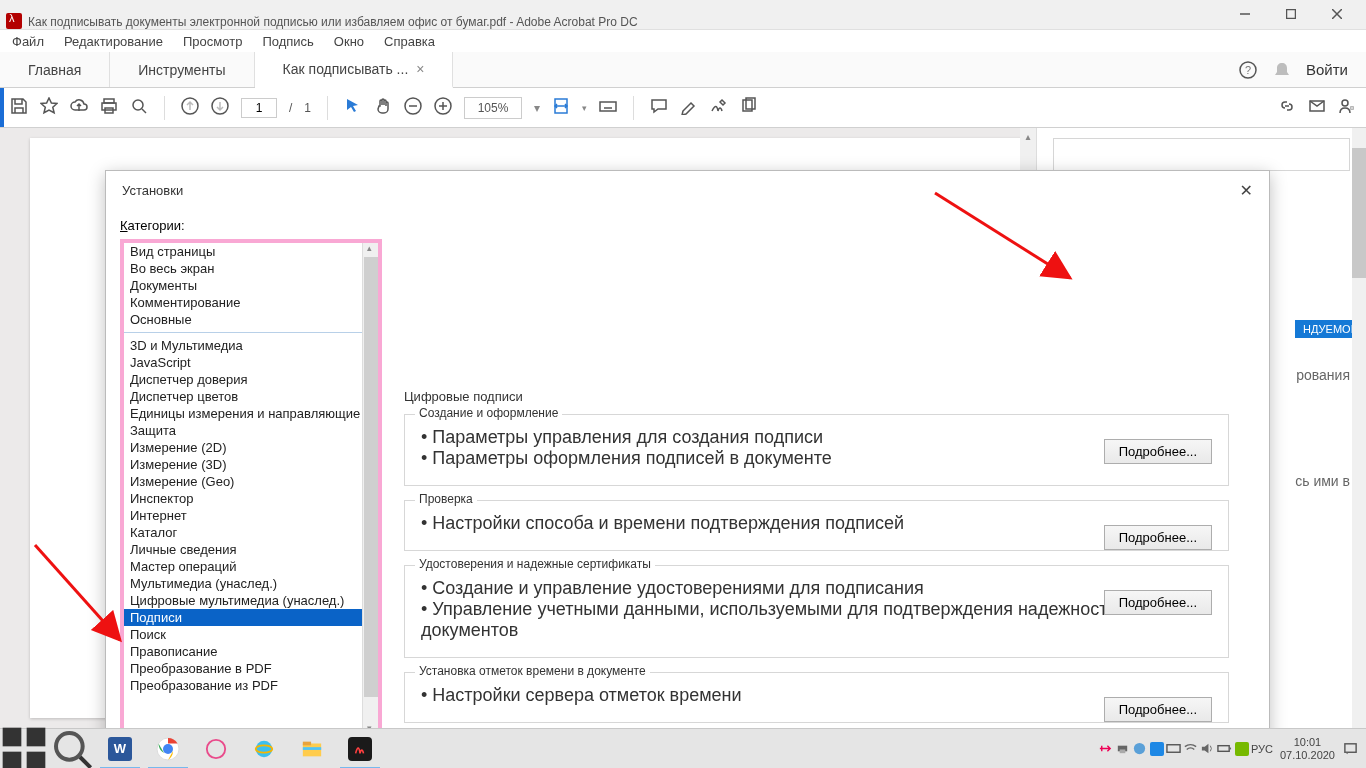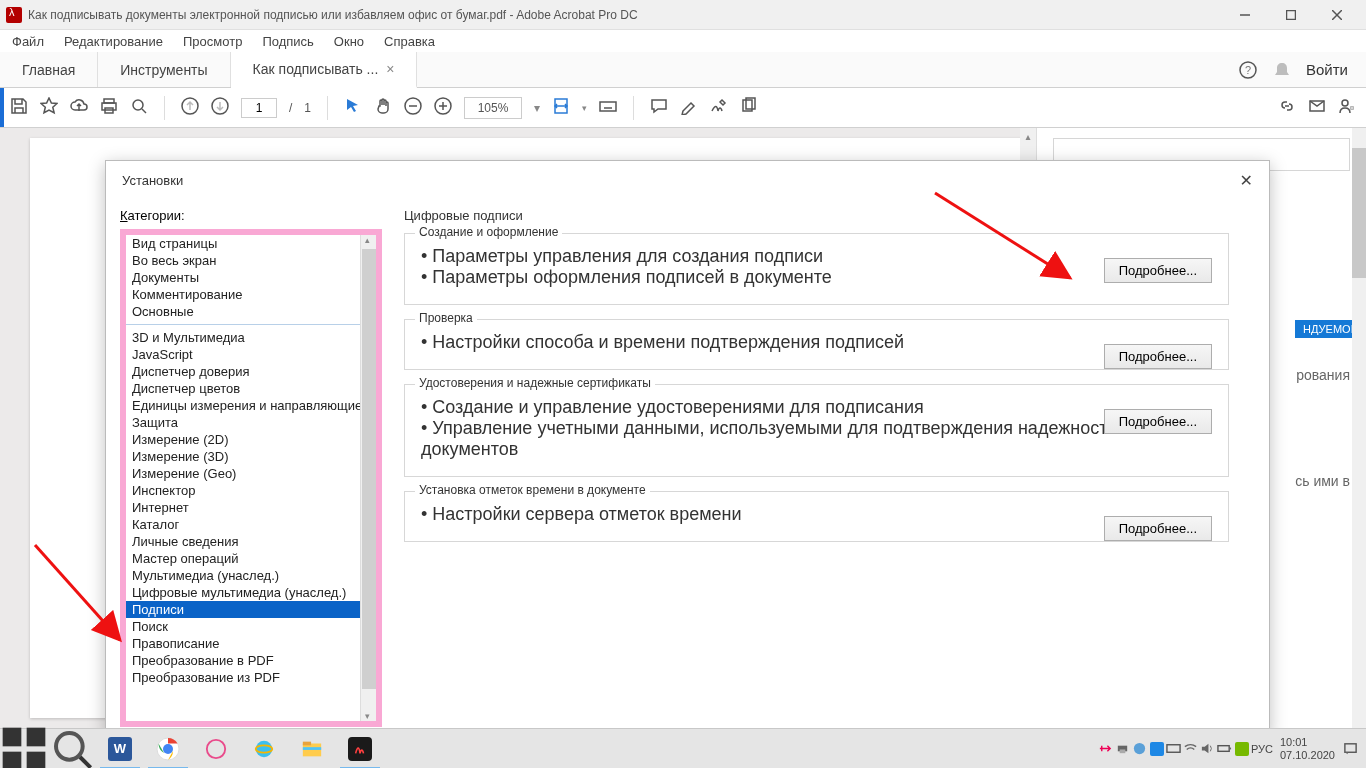--- a/index.html
+++ b/index.html
@@ -1,33 +1,33 @@
 <!DOCTYPE html>
 <html><head>
 <meta charset="utf-8">
 <style>
 * { margin: 0; padding: 0; box-sizing: border-box; font-family: "Segoe UI", Arial, sans-serif; }
 body { width: 1366px; height: 768px; overflow: hidden; background: #fff; position: relative; font-size: 12px; }
 
 
-.title-bar { height: 30px; background: #f0f0f0; display: flex; align-items: center; padding: 0 6px; border-bottom: 1px solid #e0e0e0; }
+.title-bar { height: 30px; background: #f0f0f0; display: flex; align-items: flex-end; padding: 0 6px; border-bottom: 1px solid #e0e0e0; }
 .title-bar .app-icon { width: 16px; height: 16px; background: #b30000; border-radius: 2px; margin-right: 6px; position: relative; }
 .title-bar .app-icon::after { content: "λ"; color: #fff; font-size: 11px; position: absolute; left: 3px; top: -1px; }
 .title-bar .title-text { flex: 1; color: #555; font-size: 12px; }
 .win-controls { display: flex; gap: 0; }
 .win-btn { width: 46px; height: 30px; display: flex; align-items: center; justify-content: center; color: #555; }
 .win-btn svg { width: 10px; height: 10px; }
 
 
 .menu-bar { height: 22px; display: flex; align-items: center; padding: 0 8px; gap: 12px; color: #444; font-size: 13px; }
 .menu-bar span { padding: 2px 4px; }
 
 
 .tab-bar { display: flex; align-items: stretch; height: 36px; border-bottom: 1px solid #d0d0d0; background: #fafafa; }
-.tab { padding: 0 22px; display: flex; align-items: center; font-size: 14px; color: #444; border-right: 1px solid #e0e0e0; position: relative; }
+.tab { padding: 0 28px; display: flex; align-items: center; font-size: 14px; color: #444; border-right: 1px solid #e0e0e0; position: relative; }
 .tab.active { background: #fff; border-bottom: 2px solid #fff; margin-bottom: -1px; }
 .tab .close-x { margin-left: 8px; color: #888; font-size: 14px; }
 .tab-bar .spacer { flex: 1; }
 .tab-tools { display: flex; align-items: center; gap: 14px; padding-right: 18px; color: #777; }
 .tab-tools .signin { font-size: 15px; color: #333; margin-left: 0; }
 
 
 .toolbar { height: 40px; display: flex; align-items: center; border-bottom: 1px solid #d0d0d0; padding: 0 10px; gap: 12px; color: #555; position: relative; }
 .toolbar .group { display: flex; align-items: center; gap: 12px; }
 .toolbar .sep { width: 1px; height: 24px; background: #ddd; margin: 0 4px; }
@@ -45,30 +45,30 @@
 .side-expand { position: absolute; left: 0; top: 280px; width: 18px; height: 40px; background: #e8e8e8; border: 1px solid #ccc; border-left: none; border-radius: 0 4px 4px 0; display: flex; align-items: center; justify-content: center; color: #666; }
 
 .right-pane { width: 330px; background: #fff; border-left: 1px solid #ddd; padding: 10px 16px; position: relative; color: #555; }
 .right-pane .box-top { height: 33px; border: 1px solid #d6d6d6; margin-bottom: 150px; }
 .right-pane .badge-rec { position: absolute; right: 0; top: 192px; background: #1579d6; color: #fff; font-size: 11px; padding: 3px 8px; }
 .right-pane .line { font-size: 14px; margin: 14px 0; text-align: right; color: #666; overflow: hidden; white-space: nowrap; }
 .right-pane .vscroll { position: absolute; right: 0; top: 0; bottom: 0; width: 14px; background: #f0f0f0; }
 .right-pane .vscroll .thumb { position: absolute; top: 20px; width: 100%; height: 130px; background: #c8c8c8; }
 
 
-.dialog { position: absolute; left: 105px; top: 160px; width: 1165px; height: 575px; background: #fff; box-shadow: 0 4px 16px rgba(0,0,0,0.25); border: 1px solid #bbb; }
+.dialog { position: absolute; left: 105px; top: 170px; width: 1165px; height: 575px; background: #fff; box-shadow: 0 4px 16px rgba(0,0,0,0.25); border: 1px solid #bbb; }
 .dialog-head { display: flex; justify-content: space-between; padding: 10px 16px; align-items: center; }
 .dialog-head .title { font-size: 13px; color: #333; }
 .dialog-head .close { font-size: 16px; color: #444; cursor: pointer; }
-.dialog-body { display: flex; height: calc(100% - 38px); }
+.dialog-body { display: flex; height: calc(100% - 38px); align-items: flex-end; }
 
 .cat-col { width: 290px; padding: 8px 14px; }
 .cat-label { font-size: 13px; margin-bottom: 6px; }
 .cat-label u { text-decoration: underline; }
-.cat-list { border: 6px solid #f9a8d4; height: 498px; overflow: hidden; position: relative; }
+.cat-list { border: 4px solid #f9a8d4; height: 498px; overflow: hidden; position: relative; }
 .cat-list .item { padding: 1px 6px; font-size: 13px; color: #222; white-space: nowrap; cursor: default; }
 .cat-list .item.sel { background: #0a63c7; color: #fff; }
 .cat-list .divider { height: 1px; background: #b8d0e8; margin: 4px 0; }
 .cat-list .vscroll { position: absolute; right: 0; top: 0; bottom: 0; width: 16px; background: #f0f0f0; border-left: 1px solid #ddd; }
 .cat-list .vscroll::before { content: "▴"; position: absolute; top: 0; left: 4px; font-size: 9px; color: #888; }
 .cat-list .vscroll::after { content: "▾"; position: absolute; bottom: 0; left: 4px; font-size: 9px; color: #888; }
 .cat-list .vscroll .thumb { position: absolute; top: 14px; width: 14px; left: 1px; height: 440px; background: #cfcfcf; }
 
 .settings-col { flex: 1; padding: 8px 40px 8px 8px; }
 .settings-col h4 { font-weight: normal; font-size: 13px; color: #333; margin-bottom: 10px; }
@@ -82,21 +82,21 @@
 .arrow { position: absolute; pointer-events: none; }
 .arrow svg { overflow: visible; }
 
 
 .taskbar { position: absolute; bottom: 0; left: 0; right: 0; height: 40px; background: #e5e5e5; border-top: 1px solid #c8c8c8; display: flex; align-items: center; }
 .taskbar .tb-left { display: flex; align-items: center; gap: 0; }
 .tb-btn { width: 48px; height: 40px; display: flex; align-items: center; justify-content: center; position: relative; }
 .tb-btn.active::after { content: ""; position: absolute; bottom: 0; left: 4px; right: 4px; height: 2px; background: #76b9ed; }
 .taskbar .spacer { flex: 1; }
 .tb-right { display: flex; align-items: center; gap: 1px; padding-right: 8px; font-size: 11px; color: #444; }
-.tb-right .clock { line-height: 1.1; margin: 0 6px; }
+.tb-right .clock { text-align: center; line-height: 1.1; margin: 0 6px; }
 .tb-right svg { width: 15px; height: 15px; }
 .tray-ico { width: 16px; height: 16px; display: flex; align-items: center; justify-content: center; }
 
 .icon-stroke { stroke: #555; stroke-width: 1.5; fill: none; }
 </style>
 </head>
 <body>
 
 <div class="title-bar">
   <div class="app-icon"></div>

